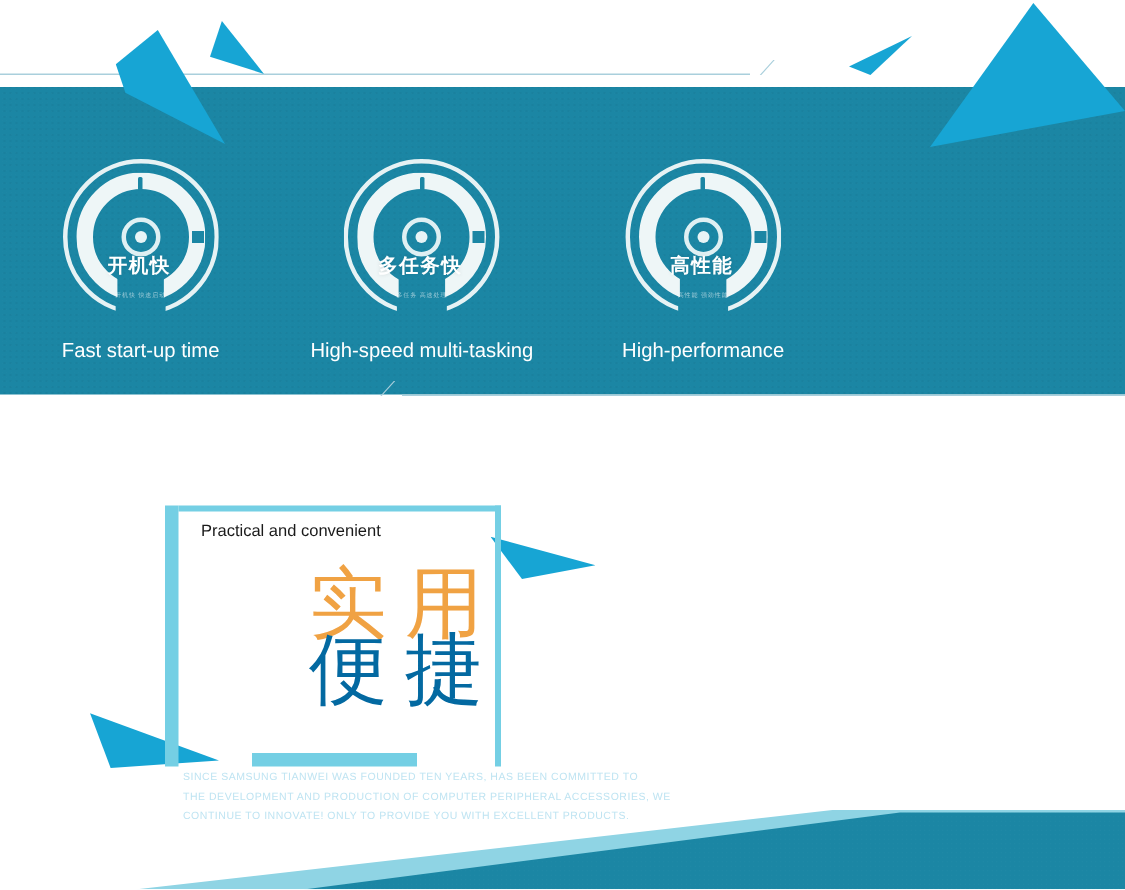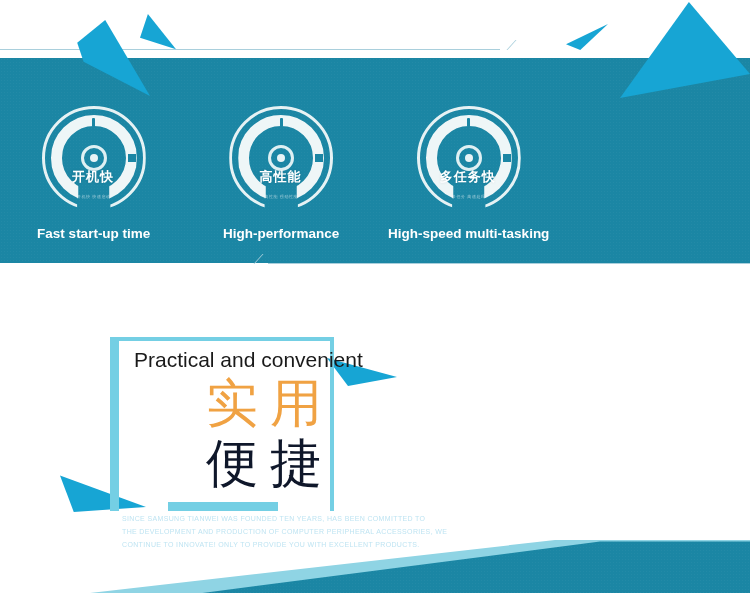--- a/index.html
+++ b/index.html
@@ -219,21 +219,20 @@
     color: rgba(255,255,255,.55);
     font-size: 4px;
     letter-spacing: .6px;
   }
   .feature-en {
     margin-top: 16px;
     color: #ffffff;
     font-size: 13.5px;
     white-space: nowrap;
     text-align: center;
-    font-weight: bold;
   }
 
   
   .frame {
     position: absolute;
     left: 110px;
     top: 337px;
     width: 224px;
     height: 174px;
   }
@@ -243,39 +242,39 @@
   }
   .frame-left   { left: 0;     top: 0;    width: 9px;   height: 174px; }
   .frame-top    { left: 9px;   top: 0;    width: 215px; height: 4px; }
   .frame-right  { left: 220px; top: 0;    width: 4px;   height: 174px; }
   .frame-bottom { left: 58px;  top: 165px;width: 110px; height: 9px; }
 
   .frame-title {
     position: absolute;
     left: 24px;
     top: 11px;
-    font-size: 21px;
+    font-size: 11px;
     color: #1a1a1a;
     white-space: nowrap;
   }
   .cn-big {
     position: absolute;
     left: 0;
     width: 224px;
     text-align: right;
     font-family: "DejaVu Sans", sans-serif;
     font-size: 52px;
     font-weight: 300;
     letter-spacing: 12px;
     text-indent: 12px;
     white-space: nowrap;
     line-height: 1;
   }
   .cn-line1 { top: 40px; color: #f0a243; }
-  .cn-line2 { top: 100px; color: #0f172a; }
+  .cn-line2 { top: 84px; color: #0369a1; }
 
   .legal {
     position: absolute;
     left: 122px;
     top: 512px;
     width: 430px;
     color: #bfe4f2;
     font-size: 7px;
     line-height: 13px;
     letter-spacing: .35px;
@@ -318,37 +317,37 @@
       <div class="feature-en">Fast start-up time</div>
     </div>
 
     <div class="feature">
       <div class="gauge-wrap">
         <div class="gauge-outer"></div>
         <div class="gauge-inner"></div>
         <div class="gauge-tick-top"></div>
         <div class="gauge-tick-right"></div>
         <div class="gauge-hub"></div>
-        <div class="gauge-cn">高性能</div>
-        <div class="gauge-sub">高性能 强劲性能</div>
+        <div class="gauge-cn">多任务快</div>
+        <div class="gauge-sub">多任务 高速处理</div>
       </div>
-      <div class="feature-en">High-performance</div>
+      <div class="feature-en">High-speed multi-tasking</div>
     </div>
 
     <div class="feature">
       <div class="gauge-wrap">
         <div class="gauge-outer"></div>
         <div class="gauge-inner"></div>
         <div class="gauge-tick-top"></div>
         <div class="gauge-tick-right"></div>
         <div class="gauge-hub"></div>
-        <div class="gauge-cn">多任务快</div>
-        <div class="gauge-sub">多任务 高速处理</div>
+        <div class="gauge-cn">高性能</div>
+        <div class="gauge-sub">高性能 强劲性能</div>
       </div>
-      <div class="feature-en">High-speed multi-tasking</div>
+      <div class="feature-en">High-performance</div>
     </div>
 
     <div class="feature">
     </div>
 
   </div>
 
   <div class="frame">
     <div class="frame-bar frame-left"></div>
     <div class="frame-bar frame-top"></div>

